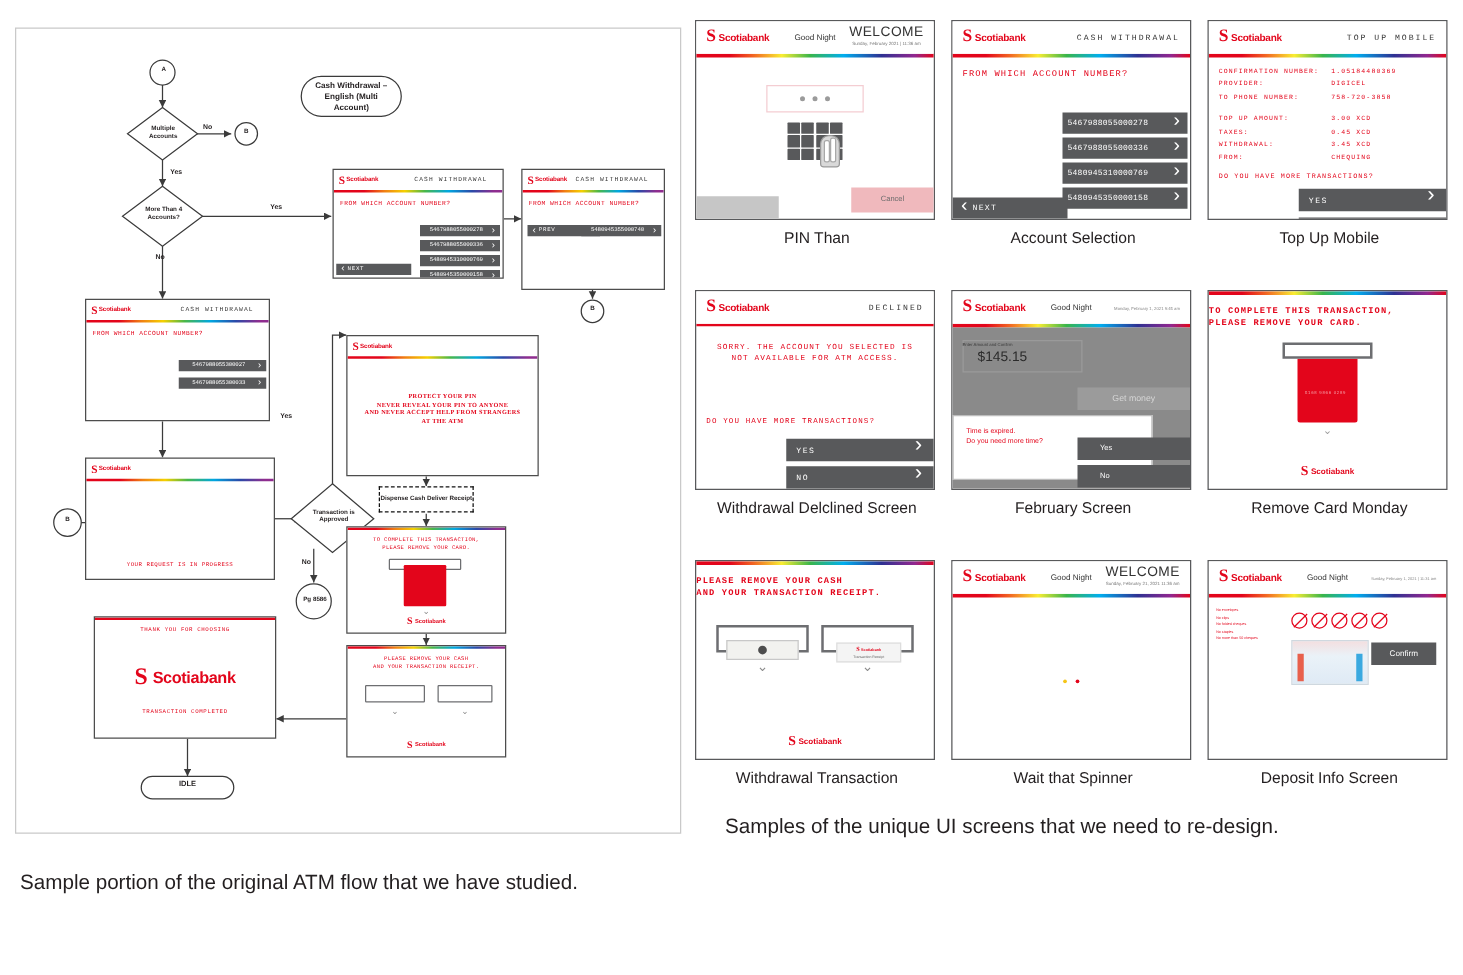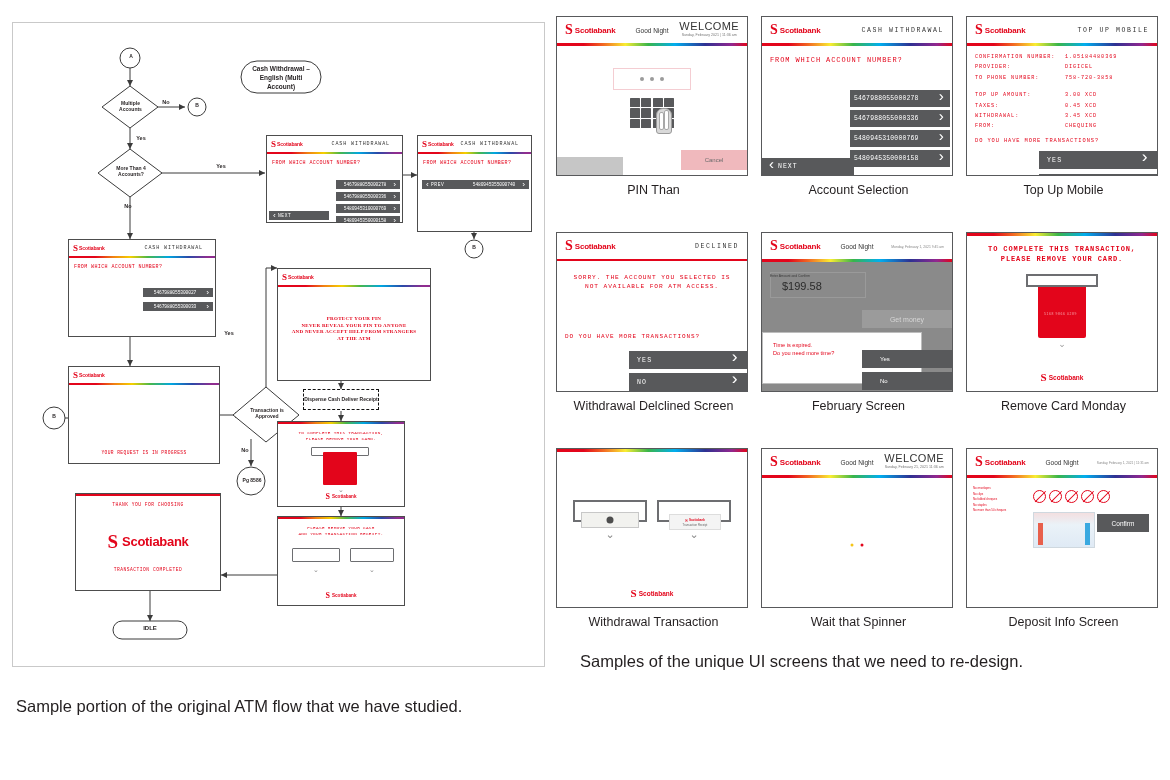--- a/index.html
+++ b/index.html
@@ -280,21 +280,21 @@
     white-space:pre-line;
   }
   .yesbtn,.nobtn{
     position:absolute; right:0; width:90px; height:18px; background:#58595b;
     color:#fff; font-size:6px; display:flex; align-items:center; padding-left:18px;
   }
   .yesbtn{ top:88px; } .nobtn{ top:110px; }
 
   
   .rc-text{
-    position:absolute; left:0; right:0; top:8px; text-align:center;
+    position:absolute; left:0; right:0; top:8px; 
     font-family:"Liberation Mono", monospace; font-size:7px; color:#e3051b;
     letter-spacing:.9px; line-height:1.45; white-space:pre-line; font-weight:bold;
   }
   .rc-slot{
     position:absolute; left:50%; transform:translateX(-50%); top:38px;
     width:72px; height:13px; border:2px solid #6d6e71; background:#fff;
   }
   .rc-card{
     position:absolute; left:50%; transform:translateX(-50%); top:46px;
     width:48px; height:56px; background:#e3051b; border-radius:2px;
@@ -748,21 +748,21 @@
               <span class="swd">Scotiabank</span>
             </span>
           <span class="s-greet">Good Night</span>
           <span style="position:absolute;right:8px;top:12px;font-size:3.4px;color:#888;">Monday, February 1, 2021  9:45 am</span>
         </div>
         <div class="s-rainbow"></div>
         <div class="s-body">
           <div class="dim"></div>
           <div class="amt-box"></div>
           <div class="amt-label">Enter Amount and Confirm</div>
-          <div class="amt-val">$199.58</div>
+          <div class="amt-val">$145.15</div>
           <div class="getmoney">Get money</div>
           <div class="modal">
             <p>Time is expired.
 Do you need more time?</p>
           </div>
           <div class="yesbtn">Yes</div>
           <div class="nobtn">No</div>
         </div>
       </div>
       <div class="caption">February Screen</div>
@@ -788,20 +788,22 @@
       <div class="caption">Remove Card Monday</div>
     </div>
   </div>
 
   <div class="srow" style="top:432px;">
 
     <div class="scell" style="left:0;">
       <div class="shot">
         <div class="s-rainbow"></div>
         <div class="s-body" style="height:calc(100% - 3px);">
+          <div class="rc-text">PLEASE REMOVE YOUR CASH
+AND YOUR TRANSACTION RECEIPT.</div>
           <div class="wt-slot" style="left:16px;">
             <div class="cashimg"></div>
           </div>
           <div class="wt-slot" style="left:100px;">
             <div class="receipt">
               <span class="r1">
                   <span style="font-family:'Liberation Serif',serif;font-weight:bold;color:#e3051b;font-size:5px;">S</span>
                   <span style="font-family:'Liberation Sans',sans-serif;font-weight:bold;color:#e3051b;font-size:3px;">Scotiabank</span>
                 </span>
               <span class="r2">Transaction Receipt</span>

